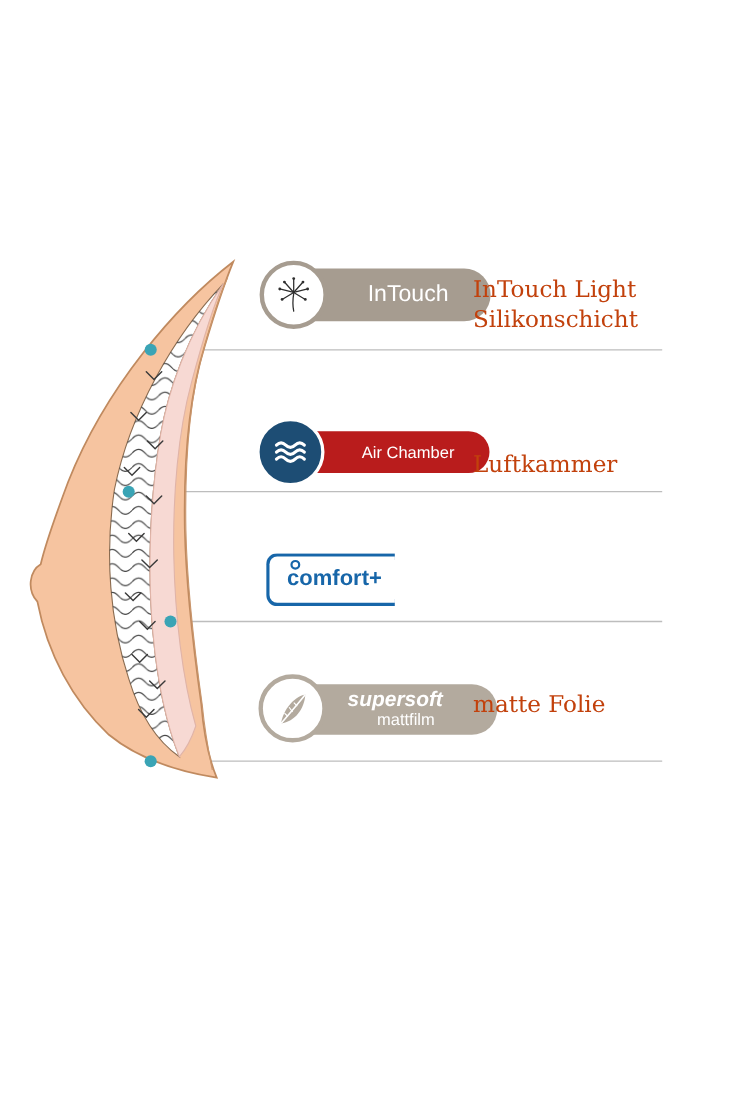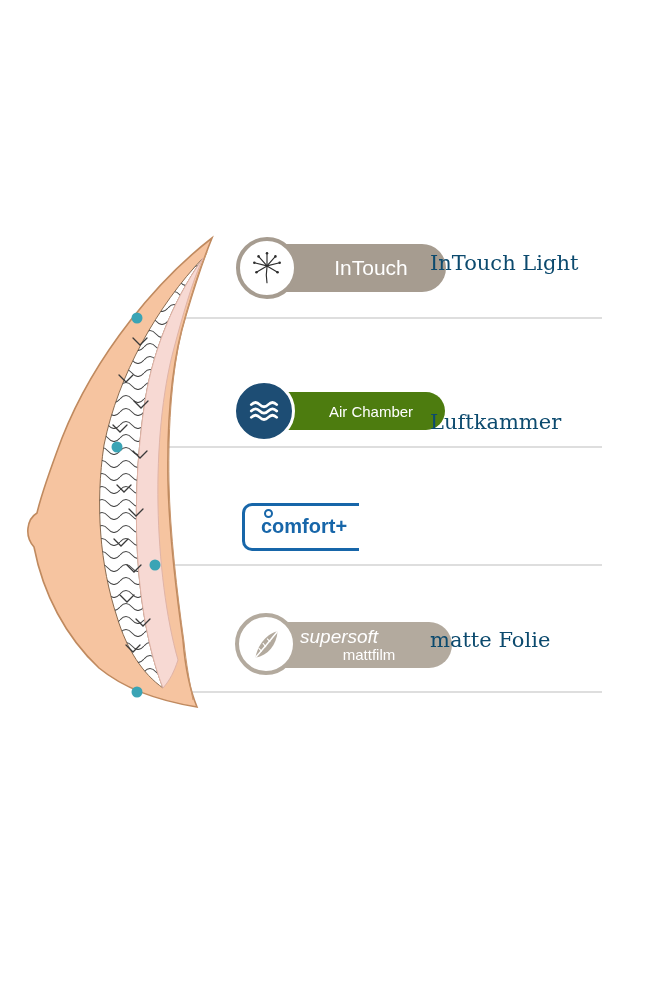--- a/index.html
+++ b/index.html
@@ -6,21 +6,21 @@
   .stage {
     position:relative; width:670px; height:1000px;
     background:#ffffff; overflow:hidden;
     font-family:"Liberation Sans", sans-serif;
   }
   .diagram-svg { position:absolute; left:0; top:0; }
 
   
   .label {
     position:absolute; left:430px;
-    color:#0c4a6e;
+    color:#c2410c;
     font-family:"DejaVu Serif", serif;
     font-size:21px; line-height:27px;
   }
   .label-1 { top:250px; }
   .label-2 { top:409px; }
   .label-3 { top:477px; }
   .label-4 { top:627px; }
 
   
   .pill {
@@ -39,39 +39,39 @@
     background:#a69c90; border-radius:26px; padding-left:56px;
     font-size:21px;
   }
   .badge-intouch .badge-circle {
     left:-4px; top:-7px; width:62px; height:62px;
     border:4px solid #a69c90;
   }
 
   .badge-air {
     left:243px; top:392px; width:148px; height:38px;
-    background:#4d7c0f; border-radius:20px; padding-left:54px;
+    background:#b91c1c; border-radius:20px; padding-left:54px;
     font-size:15px;
   }
   .badge-air .badge-circle {
     left:-10px; top:-12px; width:62px; height:62px;
     background:#1d4d74; border:3px solid #ffffff;
   }
 
   .badge-supersoft {
     left:242px; top:622px; width:152px; height:46px;
     background:#b3aa9e; border-radius:24px; padding-left:58px;
     font-size:19px;
   }
   .badge-supersoft .badge-circle {
     left:-7px; top:-9px; width:62px; height:62px;
     border:4px solid #b3aa9e;
   }
   .ss-text { display:flex; flex-direction:column; padding-right:14px; flex:1; }
-  .ss-main { font-weight:normal; font-style:italic; line-height:20px; }
+  .ss-main { font-weight:bold; font-style:italic; line-height:20px;margin-left:16px; }
   .ss-sub  { font-size:15px; text-align:center; margin-top:-1px; font-weight:normal; }
 
   
   .comfort-logo {
     position:absolute; left:242px; top:503px;
     border:3px solid #1766a9; border-right:0;
     border-radius:10px 0 0 10px;
     padding:3px 12px 5px 16px;
     color:#1766a9; font-size:20px; font-weight:bold;
     letter-spacing:0; line-height:34px;
@@ -168,20 +168,21 @@
           <circle cx="30" cy="13" r="1.2"></circle>
             <circle cx="8" cy="22" r="1.2"></circle>
           <circle cx="28" cy="22" r="1.2"></circle>
         </g>
       </svg>
     </span>
     <span class="pill-label">InTouch</span>
   </div>
   <div class="label label-1">
     <div>InTouch Light</div>
+    <div>Silikonschicht</div>
   </div>
 
   <div class="pill badge-air">
     <span class="badge-circle">
       <svg width="36" height="36" viewBox="0 0 34 34">
         <g fill="none" stroke="#ffffff" stroke-width="2.6" stroke-linecap="round">
           <path d="M5,11 Q9,7 13,11 T21,11 T29,11"></path>
           <path d="M5,17 Q9,13 13,17 T21,17 T29,17"></path>
           <path d="M5,23 Q9,19 13,23 T21,23 T29,23"></path>
         </g>

